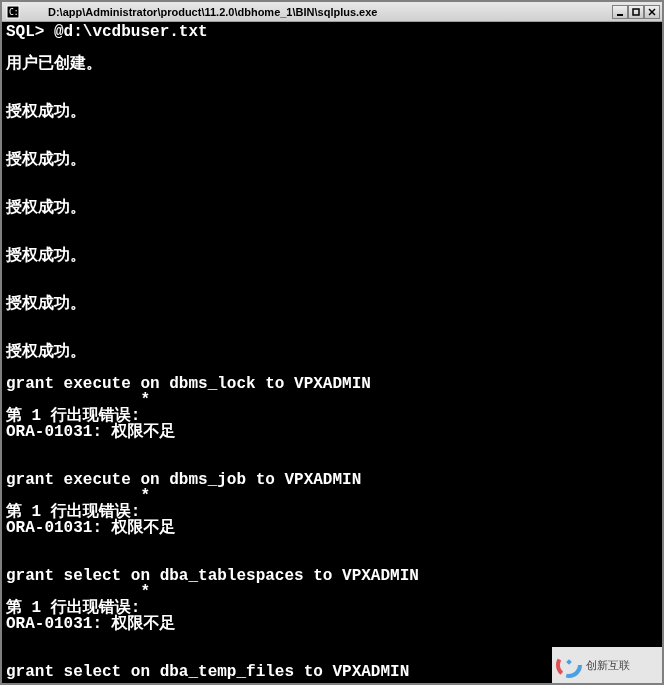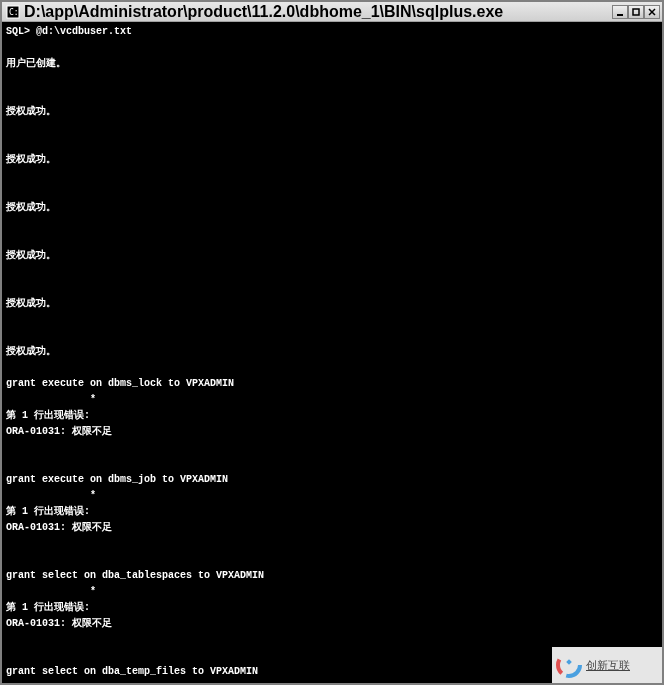--- a/index.html
+++ b/index.html
@@ -32,25 +32,26 @@
     }
     .titlebar-icon {
       width: 14px;
       height: 14px;
       margin-right: 4px;
       margin-left: 2px;
     }
     .titlebar-text {
       flex: 1;
       font-family: 'SimSun', 'Tahoma', sans-serif;
-      font-size: 16px;
+      font-size: 11px;
       font-weight: bold;
       color: #000;
       white-space: nowrap;
       overflow: hidden;
+      margin-left: 24px;
     }
     .titlebar-buttons {
       display: flex;
       gap: 0px;
     }
     .titlebar-btn {
       width: 16px;
       height: 14px;
       background: linear-gradient(to bottom, #f0f0f0, #c8c8c8);
       border: 1px solid #808080;
@@ -63,21 +64,21 @@
     }
     .titlebar-btn svg {
       display: block;
     }
     .terminal {
       flex: 1;
       background: #000;
       color: #fff;
       padding: 2px 4px;
       font-family: 'Fixedsys', 'SimSun', 'Courier New', monospace;
-      font-size: 10px;
+      font-size: 16px;
       line-height: 16px;
       overflow: hidden;
       position: relative;
       white-space: pre;
       font-weight: bold;
     }
     .terminal-line {
       min-height: 16px;
     }
     .watermark {
@@ -96,21 +97,20 @@
       width: 26px;
       height: 26px;
       margin-right: 4px;
     }
     .watermark-text {
       display: flex;
       flex-direction: column;
       font-size: 11px;
       color: #444;
       line-height: 13px;
-      text-decoration: underline;
     }
     .watermark-sub {
       font-size: 8px;
       color: #888;
       letter-spacing: 0.5px;
     }
   </style>
 </head>
 <body>
 

